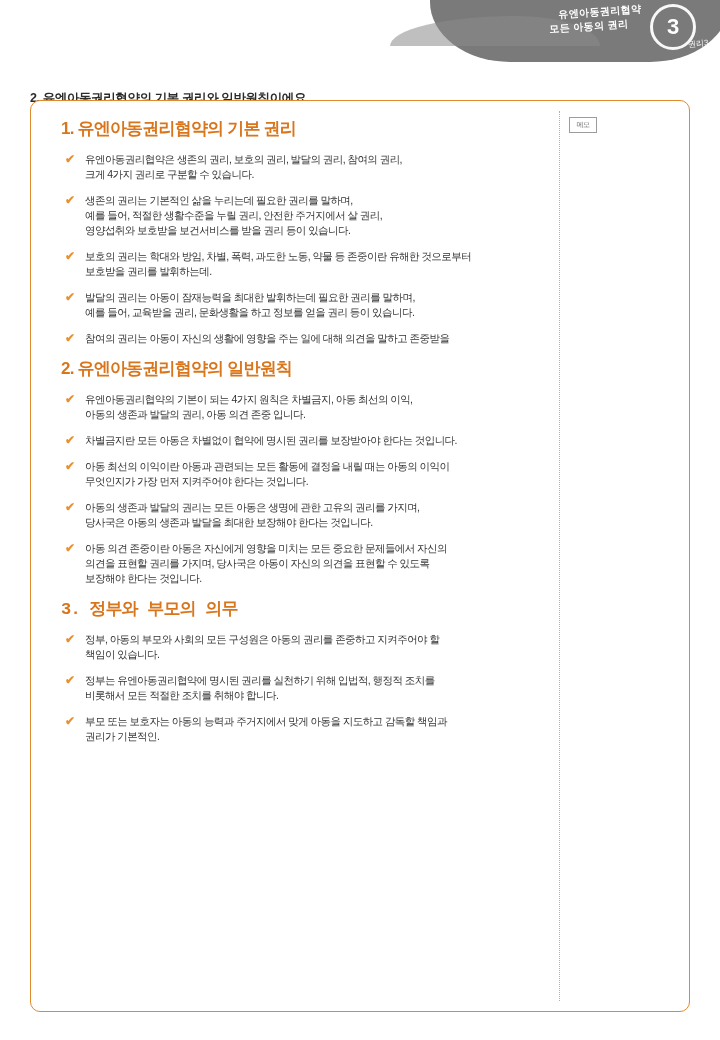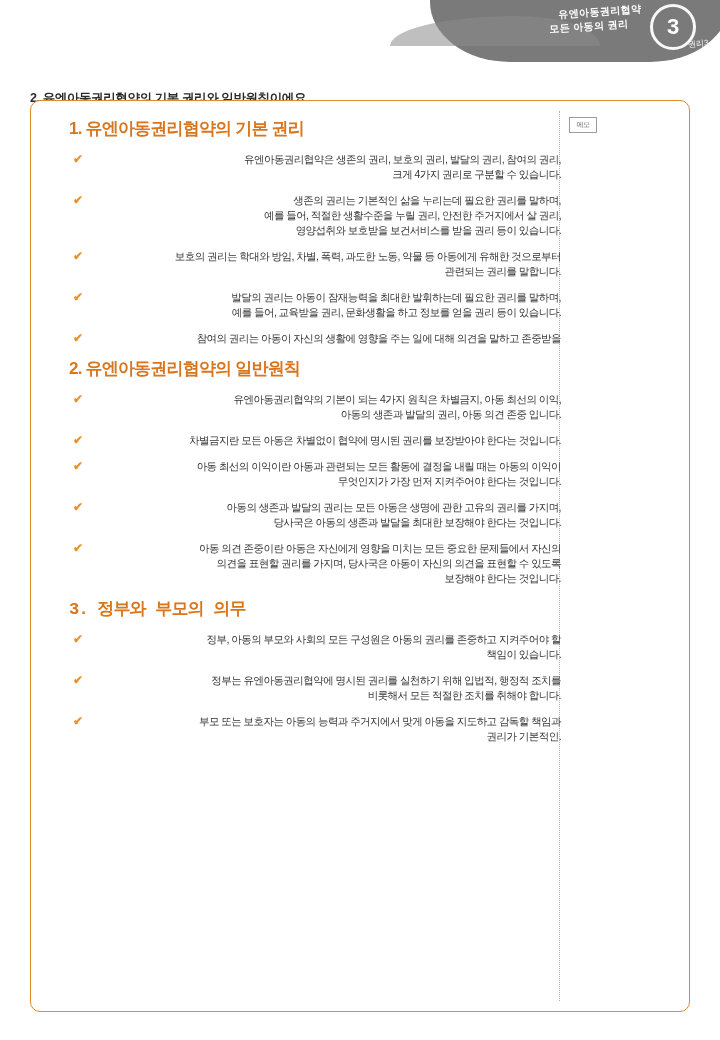--- a/index.html
+++ b/index.html
@@ -136,21 +136,21 @@
     color: #6a6a6a;
     display: flex;
     align-items: center;
     justify-content: center;
     letter-spacing: -0.5px;
   }
 
   .body {
     position: absolute;
     top: 0;
-    left: 16px;
+    left: 8px;
     width: 528px;
     padding: 16px 14px 0 22px;
     box-sizing: border-box;
   }
 
   h2.sec {
     margin: 0;
     font-size: 17px;
     color: #d9751b;
     letter-spacing: -0.8px;
@@ -177,21 +177,21 @@
   }
   ul.items li .check {
     position: absolute;
     left: 4px;
     top: 1px;
     color: #e8902f;
     font-size: 12px;
     font-weight: bold;
     line-height: 13px;
   }
-  ul.items li .line { display: block; text-align: right; }
+  ul.items li .line { display: block; }
 </style>
 </head>
 <body>
 
 <div class="header">
   <div class="header-blob"></div>
   <div class="header-blob2"></div>
   <div class="header-title">
     <span class="l1">유엔아동권리협약</span>
     <span class="l2">모든 아동의 권리</span>
@@ -223,22 +223,22 @@
         <span class="line">크게 4가지 권리로 구분할 수 있습니다.</span>
       </li>
       <li>
         <span class="check">✔</span>
         <span class="line">생존의 권리는 기본적인 삶을 누리는데 필요한 권리를 말하며,</span>
         <span class="line">예를 들어, 적절한 생활수준을 누릴 권리, 안전한 주거지에서 살 권리,</span>
         <span class="line">영양섭취와 보호받을 보건서비스를 받을 권리 등이 있습니다.</span>
       </li>
       <li>
         <span class="check">✔</span>
-        <span class="line">보호의 권리는 학대와 방임, 차별, 폭력, 과도한 노동, 약물 등 아동에게 유해한 것으로부터</span>
-        <span class="line">관련되는 권리를 말합니다.</span>
+        <span class="line">보호의 권리는 학대와 방임, 차별, 폭력, 과도한 노동, 약물 등 존중이란 유해한 것으로부터</span>
+        <span class="line">보호받을 권리를 발휘하는데.</span>
       </li>
       <li>
         <span class="check">✔</span>
         <span class="line">발달의 권리는 아동이 잠재능력을 최대한 발휘하는데 필요한 권리를 말하며,</span>
         <span class="line">예를 들어, 교육받을 권리, 문화생활을 하고 정보를 얻을 권리 등이 있습니다.</span>
       </li>
       <li>
         <span class="check">✔</span>
         <span class="line">참여의 권리는 아동이 자신의 생활에 영향을 주는 일에 대해 의견을 말하고 존중받을</span>
       </li>

